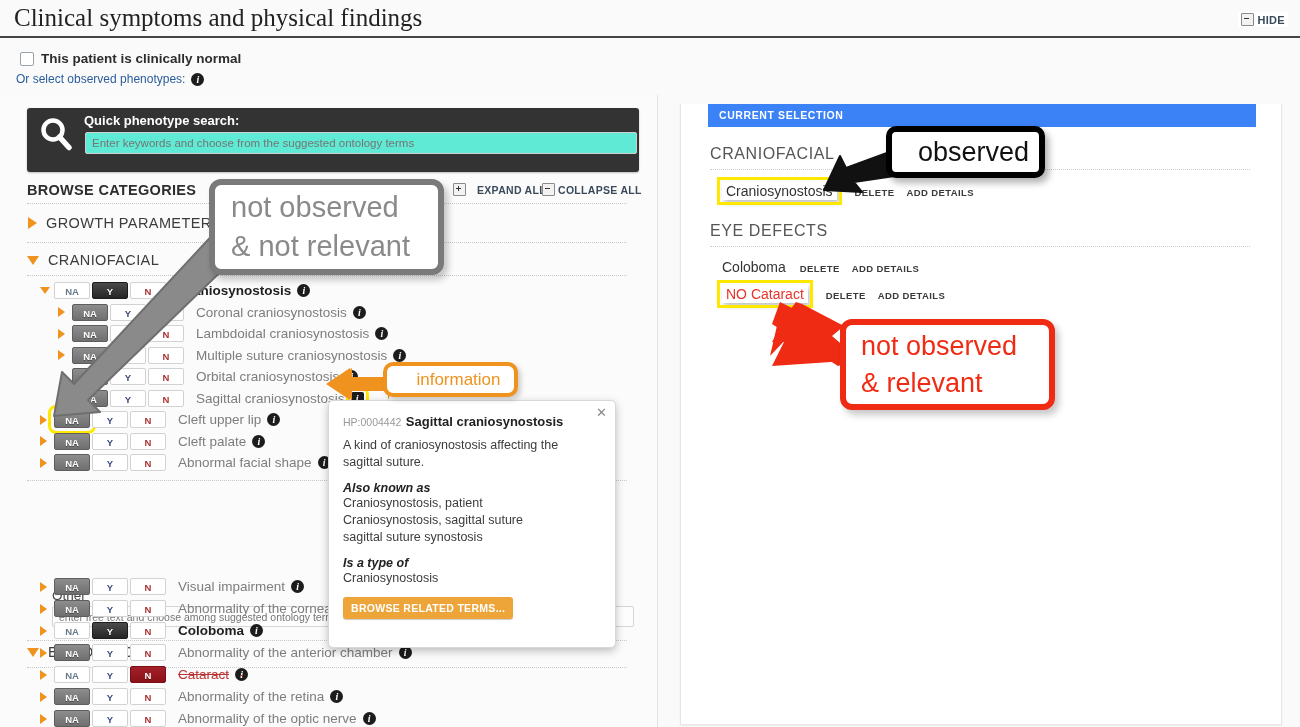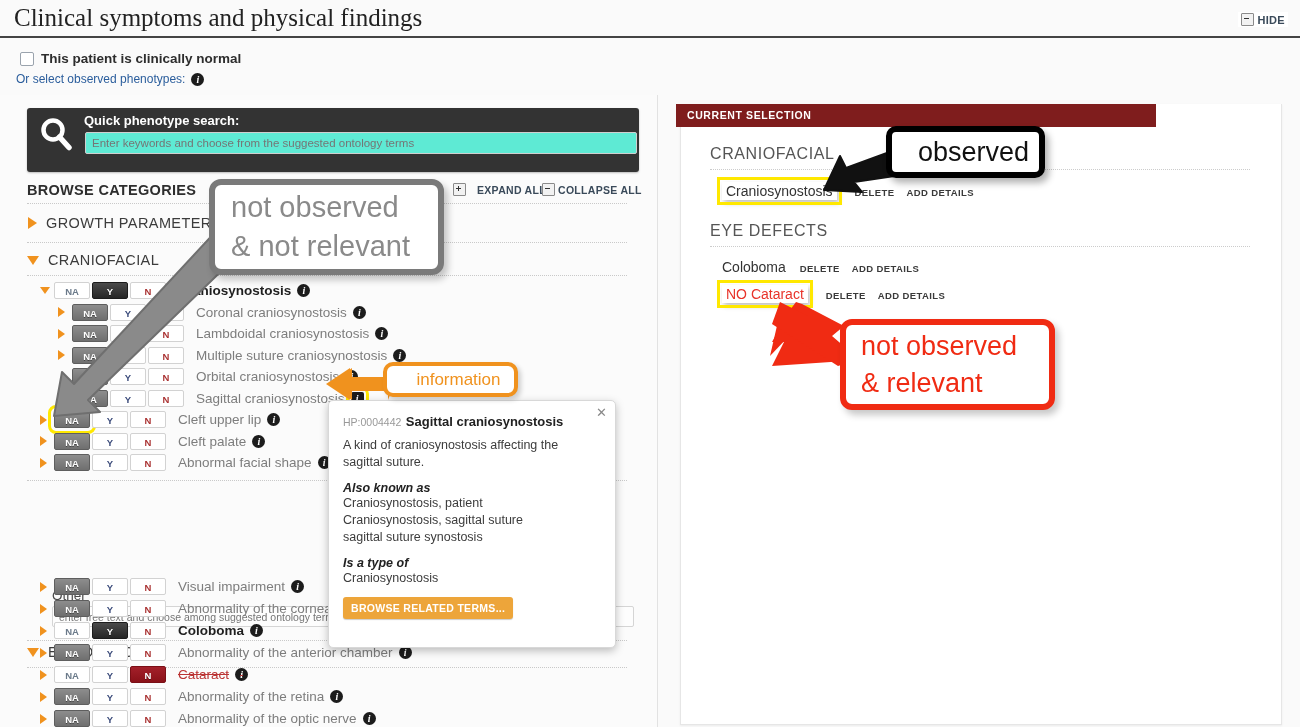--- a/index.html
+++ b/index.html
@@ -131,22 +131,22 @@
     font-size:10.5px;color:#999;padding:0 6px;outline:none;
     font-family:"Liberation Sans", sans-serif;
   }
   
   #right-panel{
     position:absolute;left:680px;top:104px;width:600px;height:620px;
     background:#fff;border:1px solid #e6e6e6;border-top:none;
     box-shadow:0 1px 2px rgba(0,0,0,.06);
   }
   #current-selection-header{
-    position:absolute;left:676px;top:104px;width:480px;height:23px;
-    background:#7f1d1d;color:#fff;font-size:10.5px;font-weight:bold;
+    position:absolute;left:708px;top:104px;width:548px;height:23px;
+    background:#3b82f6;color:#fff;font-size:10.5px;font-weight:bold;
     letter-spacing:.6px;line-height:23px;padding-left:11px;box-sizing:border-box;
   }
   .sel-cat{position:absolute;font-size:16px;color:#555;letter-spacing:.6px;}
   .sel-rule{position:absolute;height:0;border-top:1px dotted #ccc;}
   .sel-item{position:absolute;display:flex;align-items:baseline;}
   .sel-name{font-size:14px;color:#333;}
   .sel-name.neg{color:#e8332a;}
   .sel-action{font-size:9.5px;font-weight:bold;color:#3a3a3a;letter-spacing:.4px;cursor:pointer;}
   .hl-yellow{
     outline:3px solid #ffe800;outline-offset:2px;

